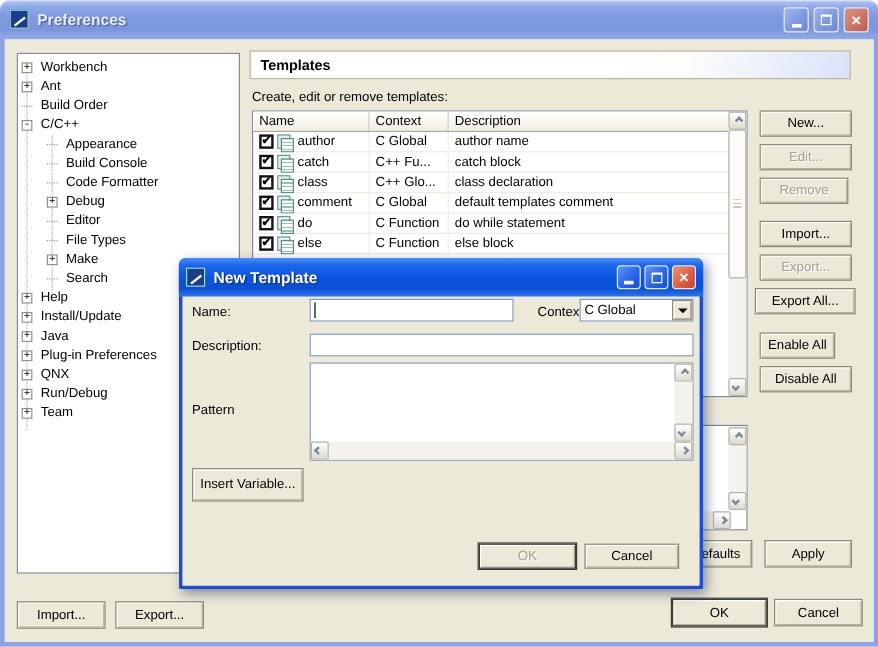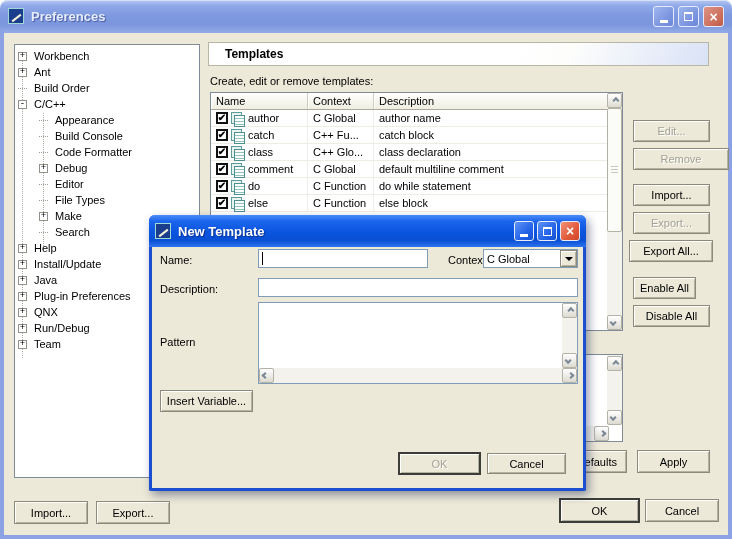--- a/index.html
+++ b/index.html
@@ -45,21 +45,21 @@
     text-align:center; color:#000; flex:none; margin-right:4px; font-family:"Liberation Mono",monospace; }
   .lv0 { padding-left:3px; } .lv1 { padding-left:24px; }
   .stub { width:9px; border-top:1px dotted #9C9C94; margin-right:4px; flex:none; }
   .t-label { padding:1px 3px; white-space:nowrap; }
   .t-label.selected { background:#E9E6D6; }
   .guide { border-left:1px dotted #AFAFA7; width:1px; }
 
   
   .page-header { left:208px; top:42px; width:501px; height:24px; border:1px solid #B9B6A6;
     background:linear-gradient(115deg,#FFFFFF 60%,#FDFDFC 72%,#D9E2F6 100%);
-    display:flex; align-items:center; padding-left:16px; font-weight:bold; font-size:12px; }
+    display:flex; align-items:center; padding-left:8px; font-weight:bold; font-size:12px; }
   .table { left:210px; top:92px; width:413px; height:239px; background:#fff; border:1px solid #808A99; }
   .thead { display:flex; height:17px; background:linear-gradient(180deg,#FEFEFD,#F0EEE2);
     border-bottom:1px solid #ACAA9C; }
   .th { padding:2px 0 7px 5px; border-right:1px solid #CFCDC0; box-shadow:inset 1px 1px 0 #fff; }
   .trow { display:flex; height:17px; border-bottom:1px solid #EDECE5; align-items:center; }
   .td { height:17px; display:flex; align-items:center; border-right:1px solid #EFEEE8; padding-left:5px; overflow:hidden; white-space:nowrap; }
   .c-name { width:97px; flex:none; } .c-ctx { width:66px; flex:none; } .c-desc { flex:1; border-right:none; }
   .cb { width:12px; height:12px; border:2px solid #111; background:#fff; flex:none; margin-right:3px;
     display:flex; align-items:center; justify-content:center; font-size:10px; font-weight:bold; line-height:1; }
   .tpl-icon { width:13px; height:13px; position:relative; flex:none; margin-right:4px; }
@@ -242,21 +242,21 @@
         <div class="td c-ctx">C++ Glo...</div>
         <div class="td c-desc">class declaration</div>
       </div>
       <div class="trow">
         <div class="td c-name">
             <span class="cb">✔</span>
             <span class="tpl-icon"></span>
             <span>comment</span>
           </div>
         <div class="td c-ctx">C Global</div>
-        <div class="td c-desc">default multiline comment</div>
+        <div class="td c-desc">default templates comment</div>
       </div>
       <div class="trow">
         <div class="td c-name">
             <span class="cb">✔</span>
             <span class="tpl-icon"></span>
             <span>do</span>
           </div>
         <div class="td c-ctx">C Function</div>
         <div class="td c-desc">do while statement</div>
       </div>
@@ -294,22 +294,23 @@
     <div class="abs sb-track" style="left:0;bottom:0;width:398px;height:15px;">
       <div class="abs sb-btn" style="left:0;top:0;width:15px;height:15px;">
           <span class="chev left"></span>
         </div>
       <div class="abs sb-btn" style="right:0;top:0;width:15px;height:15px;">
           <span class="chev right"></span>
         </div>
     </div>
   </div>
 
+  <div class="abs btn" style="left:633px;top:92px;width:77px;height:22px;">New...</div>
   <div class="abs btn disabled" style="left:633px;top:120px;width:77px;height:22px;">Edit...</div>
-  <div class="abs btn disabled" style="left:633px;top:148px;width:96px;height:22px;">Remove</div>
+  <div class="abs btn disabled" style="left:633px;top:148px;width:74px;height:22px;">Remove</div>
   <div class="abs btn" style="left:633px;top:184px;width:77px;height:22px;">Import...</div>
   <div class="abs btn disabled" style="left:633px;top:212px;width:77px;height:22px;">Export...</div>
   <div class="abs btn" style="left:629px;top:240px;width:84px;height:22px;">Export All...</div>
   <div class="abs btn" style="left:633px;top:277px;width:63px;height:22px;">Enable All</div>
   <div class="abs btn" style="left:633px;top:305px;width:77px;height:22px;">Disable All</div>
 
   <div class="abs btn" style="left:527px;top:450px;width:100px;height:23px;justify-content:flex-end;padding-right:9px;">Restore Defaults</div>
   <div class="abs btn" style="left:637px;top:450px;width:73px;height:23px;">Apply</div>
 
   <div class="abs btn" style="left:14px;top:501px;width:74px;height:23px;">Import...</div>
@@ -364,19 +365,19 @@
       <div class="abs sb-track" style="left:0;bottom:0;width:318px;height:15px;">
         <div class="abs sb-btn" style="left:0;top:0;width:15px;height:15px;">
             <span class="chev left"></span>
           </div>
         <div class="abs sb-btn" style="right:0;top:0;width:15px;height:15px;">
             <span class="chev right"></span>
           </div>
       </div>
     </div>
 
-    <div class="abs btn" style="left:8px;top:175px;width:93px;height:22px;">Insert Variable...</div>
+    <div class="abs btn" style="left:8px;top:175px;width:93px;height:28px;">Insert Variable...</div>
 
     <div class="abs btn default disabled" style="left:247px;top:238px;width:81px;height:21px;">OK</div>
     <div class="abs btn" style="left:335px;top:238px;width:79px;height:21px;">Cancel</div>
   </div>
 
 </div>
 
 </body></html>

